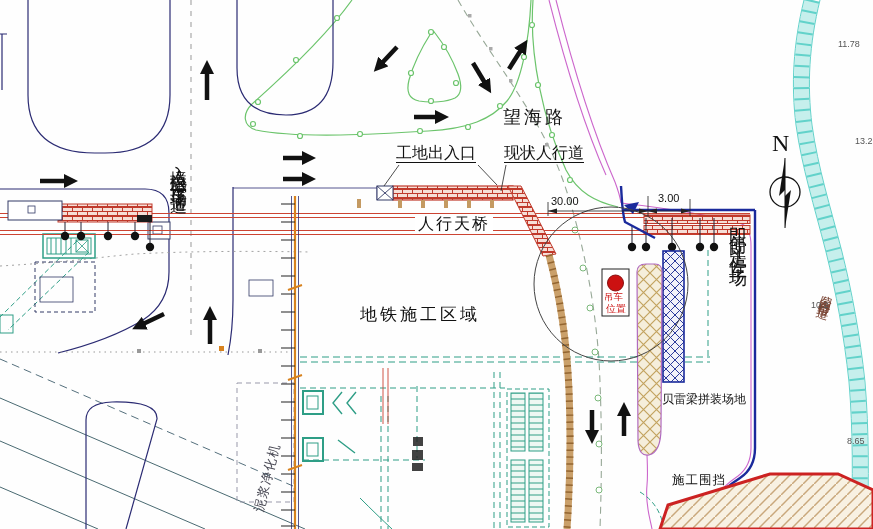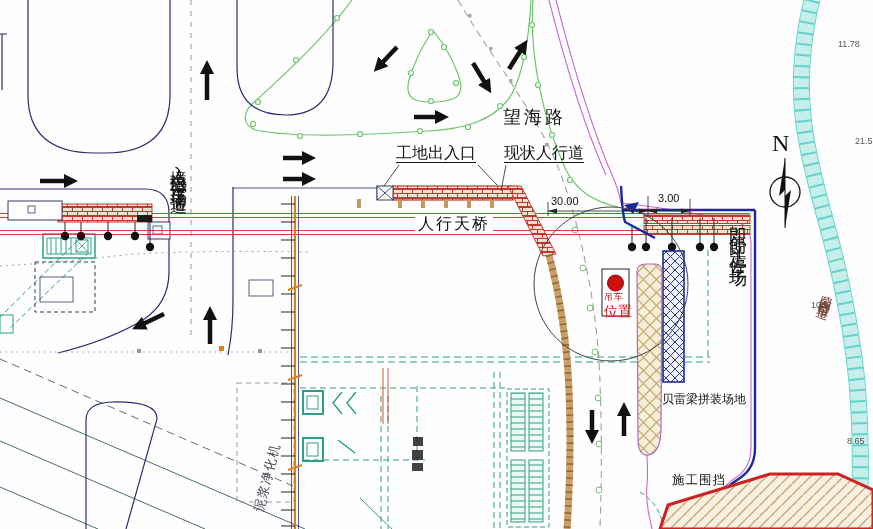--- a/index.html
+++ b/index.html
@@ -290,28 +290,29 @@
     <rect x="413" y="437" width="10" height="9"></rect>
         <rect x="412" y="450" width="11" height="10"></rect>
         <rect x="412" y="463" width="11" height="8"></rect>
   </g>
 </svg>
 
 <div class="lbl" style="left:503px;top:108px;font-size:18px;letter-spacing:3px;">望海路</div>
 <div class="lbl ul" style="left:396px;top:145px;font-size:16px;">工地出入口</div>
 <div class="lbl ul" style="left:504px;top:145px;font-size:16px;">现状人行道</div>
 <div class="lbl bgw" style="left:415px;top:216px;font-size:16px;letter-spacing:2px;">人行天桥</div>
+<div class="lbl" style="left:360px;top:306px;font-size:17px;letter-spacing:3px;">地铁施工区域</div>
 <div class="lbl vtext" style="left:170px;top:152px;font-size:17px;letter-spacing:4px;">入境旅巴停车场通道</div>
 <div class="lbl vtext" style="left:729px;top:213px;font-size:18px;letter-spacing:7px;">即停即走停车场</div>
 <div class="lbl" style="left:662px;top:393px;font-size:12px;">贝雷梁拼装场地</div>
 <div class="lbl" style="left:672px;top:474px;font-size:12.5px;letter-spacing:1px;">施工围挡</div>
 <div class="lbl" style="left:604px;top:292px;width:16px;text-align:center;font-size:9.5px;color:#cc1111;">吊车</div>
-<div class="lbl" style="left:604px;top:304px;width:32px;text-align:left;font-size:14px;color:#cc1111;">位置</div>
+<div class="lbl" style="left:604px;top:304px;width:24px;text-align:center;font-size:10px;color:#cc1111;">位置</div>
 <div class="lbl vtext" style="left:824px;top:286px;font-size:12.5px;letter-spacing:2px;color:#7a4535;transform:rotate(16deg);transform-origin:top center;">公园内自行车道</div>
 <div class="lbl" style="left:252px;top:510px;font-size:13px;letter-spacing:1px;color:#4a4a55;transform:rotate(-76deg);transform-origin:0 0;">泥浆净化机</div>
 <div class="lbl" style="left:772px;top:131px;font-size:24px;font-family:'Liberation Serif',serif;">N</div>
 <div class="lbl" style="left:551px;top:196px;font-size:11px;">30.00</div>
 <div class="lbl" style="left:650px;top:193px;font-size:11px;margin-left:8px;">3.00</div>
 <div class="lbl" style="left:838px;top:40px;font-size:9px;color:#555;">11.78</div>
-<div class="lbl" style="left:855px;top:137px;font-size:9px;color:#555;">21.5</div>
+<div class="lbl" style="left:855px;top:137px;font-size:9px;color:#555;">13.2</div>
 <div class="lbl" style="left:811px;top:301px;font-size:9px;color:#555;">10.2</div>
 <div class="lbl" style="left:839px;top:437px;font-size:9px;color:#555;margin-left:8px;">8.65</div>
 </div>
 
 </body></html>

